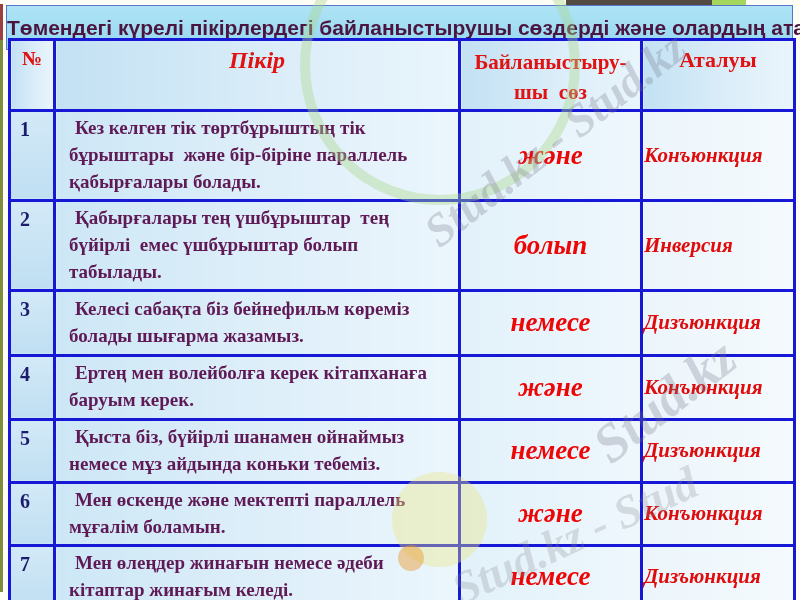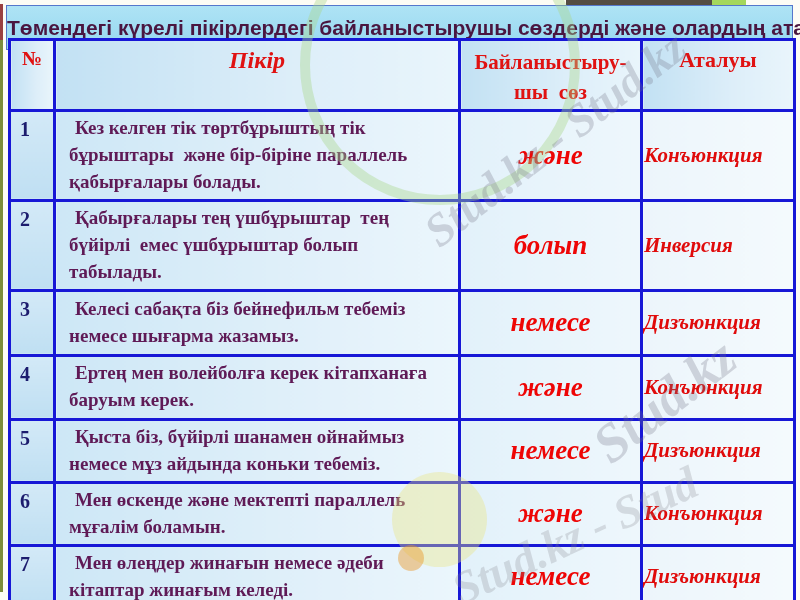--- a/index.html
+++ b/index.html
@@ -144,21 +144,21 @@
         <td class="name">Конъюнкция</td>
       </tr>
       <tr>
         <td class="num">2</td>
         <td class="st">Қабырғалары тең үшбұрыштар&nbsp; тең бүйірлі&nbsp; емес үшбұрыштар болып табылады.</td>
         <td class="conn">болып</td>
         <td class="name">Инверсия</td>
       </tr>
       <tr>
         <td class="num">3</td>
-        <td class="st">Келесі сабақта біз бейнефильм тебеміз немесе шығарма жазамыз.</td>
+        <td class="st">Келесі сабақта біз бейнефильм көреміз болады шығарма жазамыз.</td>
         <td class="conn">немесе</td>
         <td class="name">Дизъюнкция</td>
       </tr>
       <tr>
         <td class="num">4</td>
         <td class="st">Ертең мен волейболға керек кітапханаға баруым керек.</td>
         <td class="conn">және</td>
         <td class="name">Конъюнкция</td>
       </tr>
       <tr>

